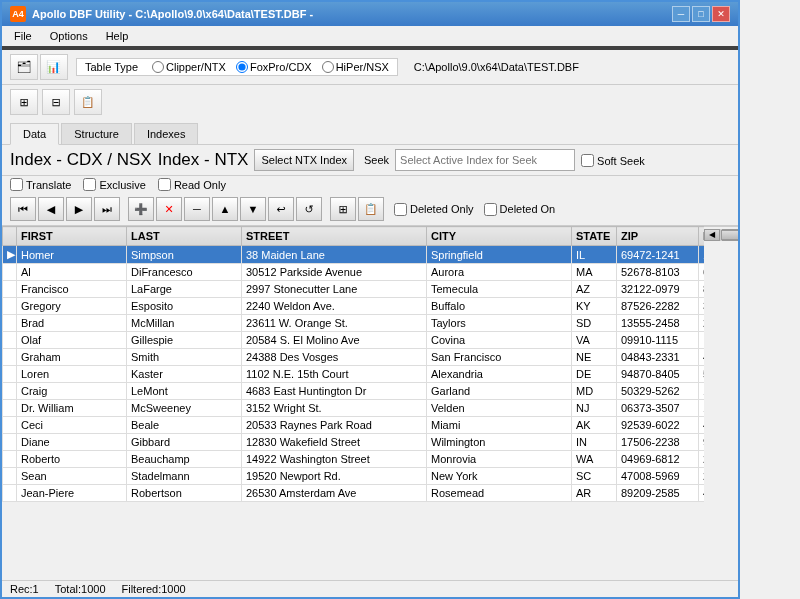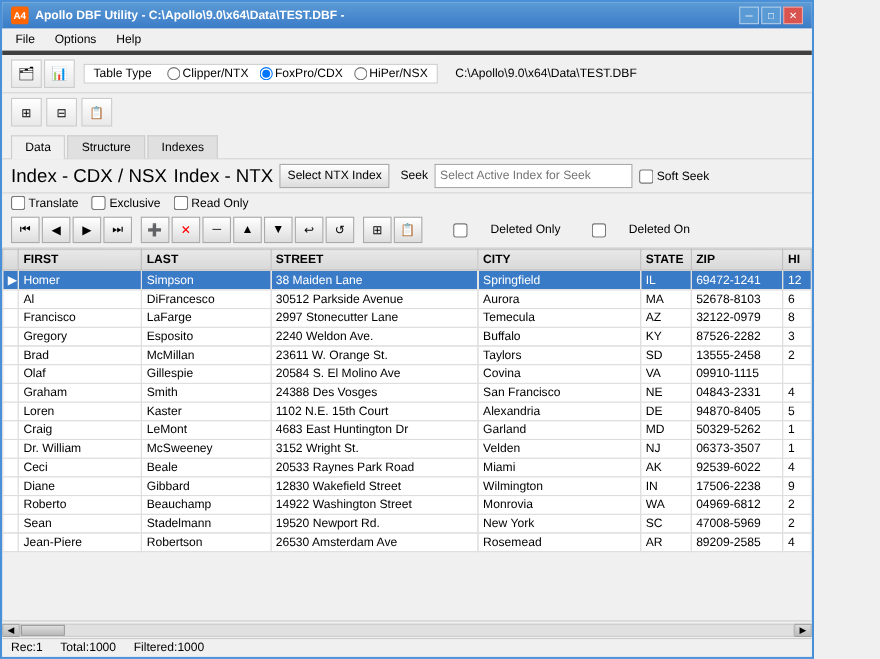--- a/index.html
+++ b/index.html
@@ -240,29 +240,29 @@
       align-items: center;
       justify-content: center;
       font-size: 11px;
     }
     .nav-separator {
       width: 4px;
     }
     .nav-checkbox {
       display: flex;
       align-items: center;
-      gap: 21px;
-      font-size: 11px;
-      margin-left: 26px;
+      gap: 3px;
+      font-size: 11px;
+      margin-left: 8px;
     }
     .data-table-container {
       flex: 1;
       overflow: hidden;
       display: flex;
-      flex-direction: column;
+      flex-direction: row;
     }
     .data-table {
       width: 100%;
       border-collapse: collapse;
       font-size: 11px;
       table-layout: fixed;
     }
     .data-table thead th {
       background: linear-gradient(to bottom, #e8e8e8, #d8d8d8);
       border: 1px solid #bbb;

